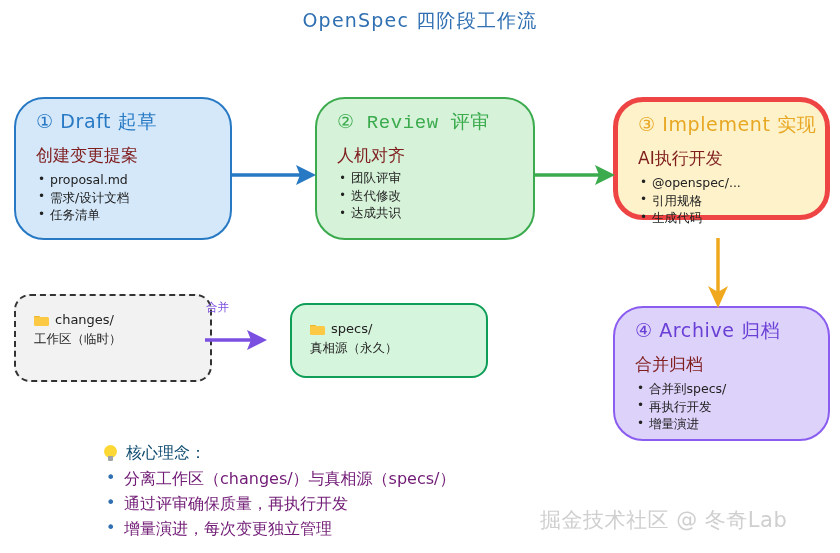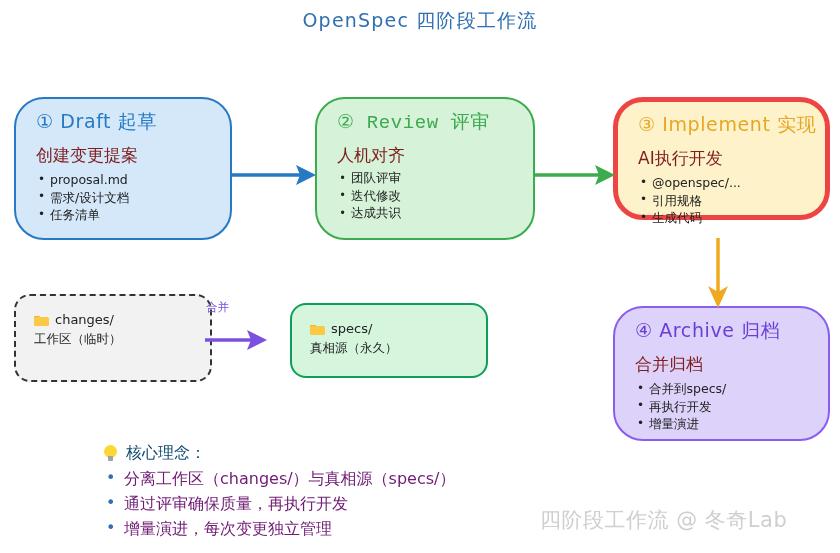--- a/index.html
+++ b/index.html
@@ -337,15 +337,15 @@
       <span class="bulb-icon"></span>
         <span>核心理念：</span>
     </div>
     <ul class="note-list">
       <li>分离工作区（changes/）与真相源（specs/）</li>
       <li>通过评审确保质量，再执行开发</li>
       <li>增量演进，每次变更独立管理</li>
     </ul>
   </div>
 
-  <div id="watermark">四阶段工作流 @ 冬奇Lab</div>
+  <div id="watermark">掘金技术社区 @ 冬奇Lab</div>
 
 </div>
 
 </body></html>

